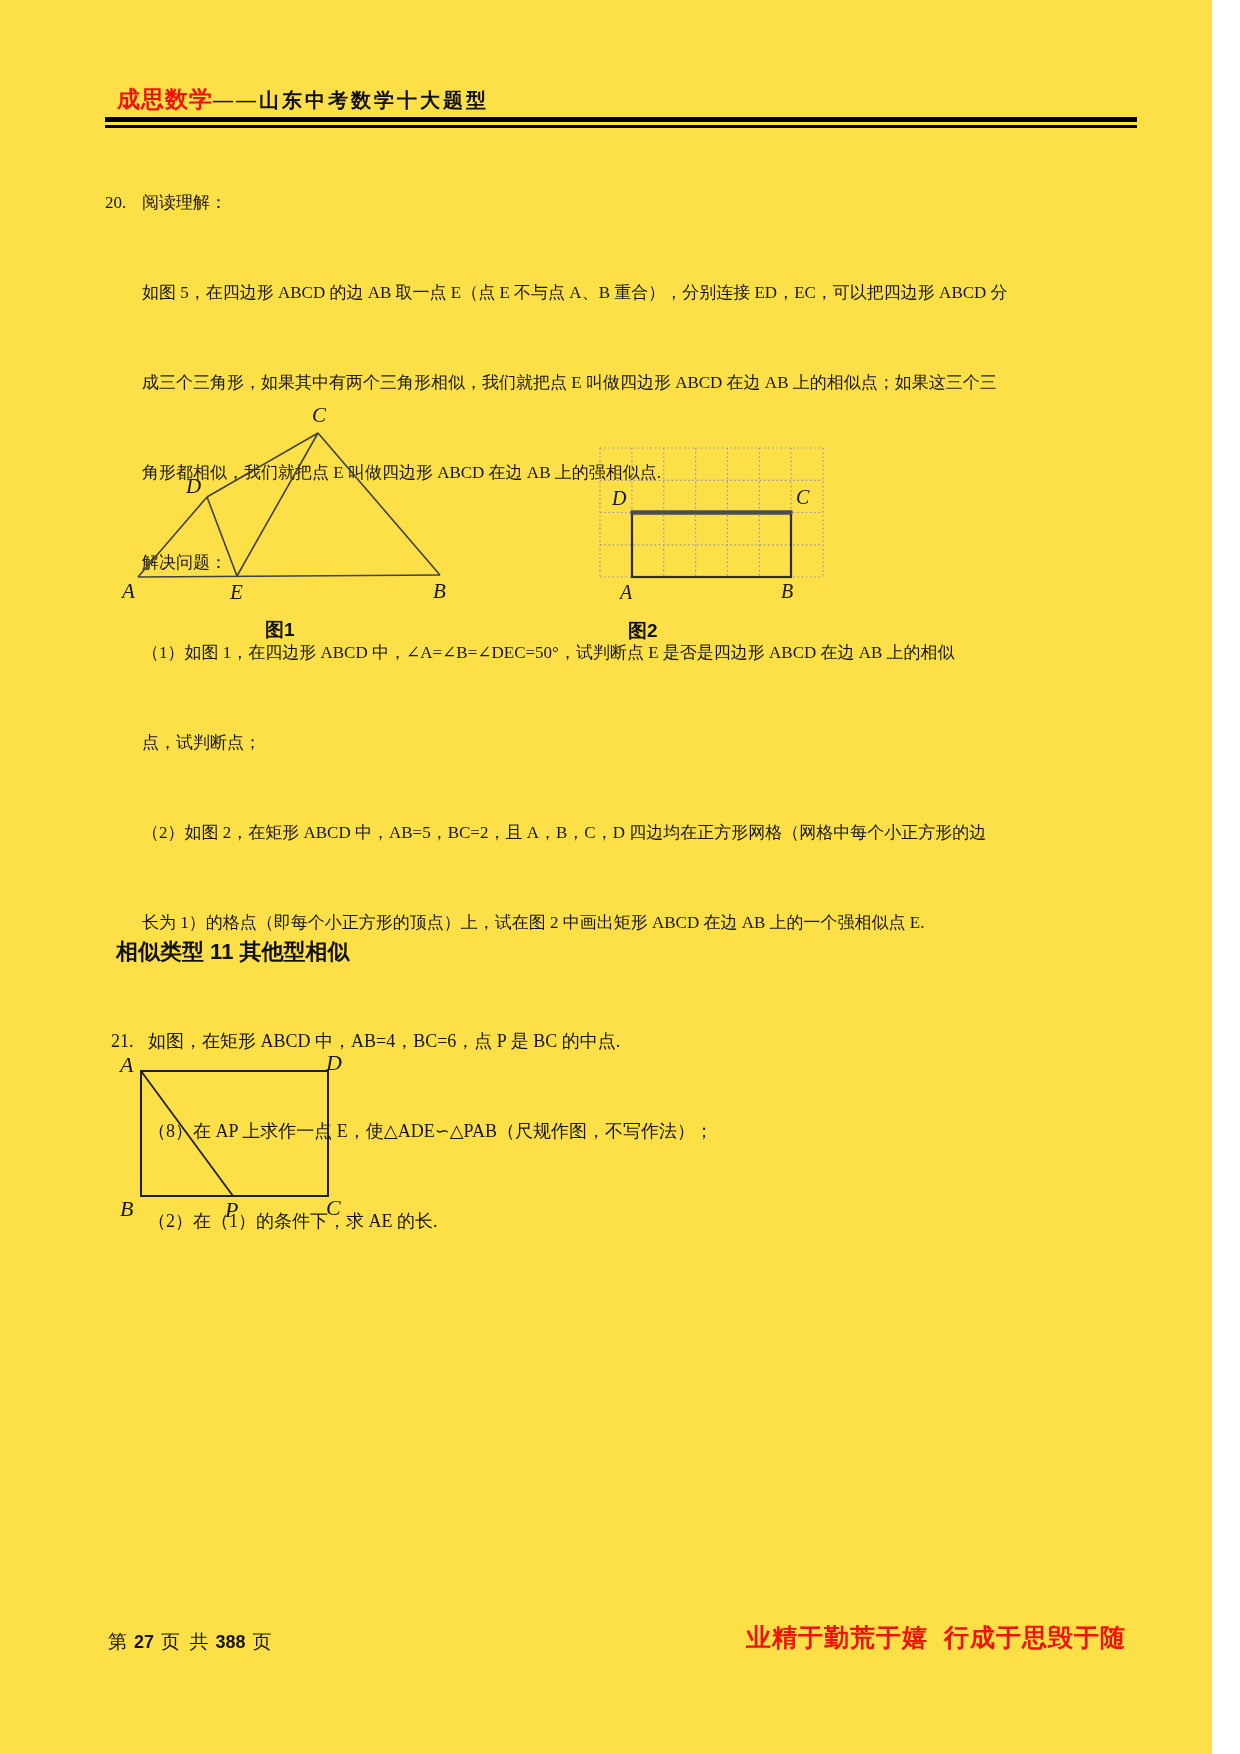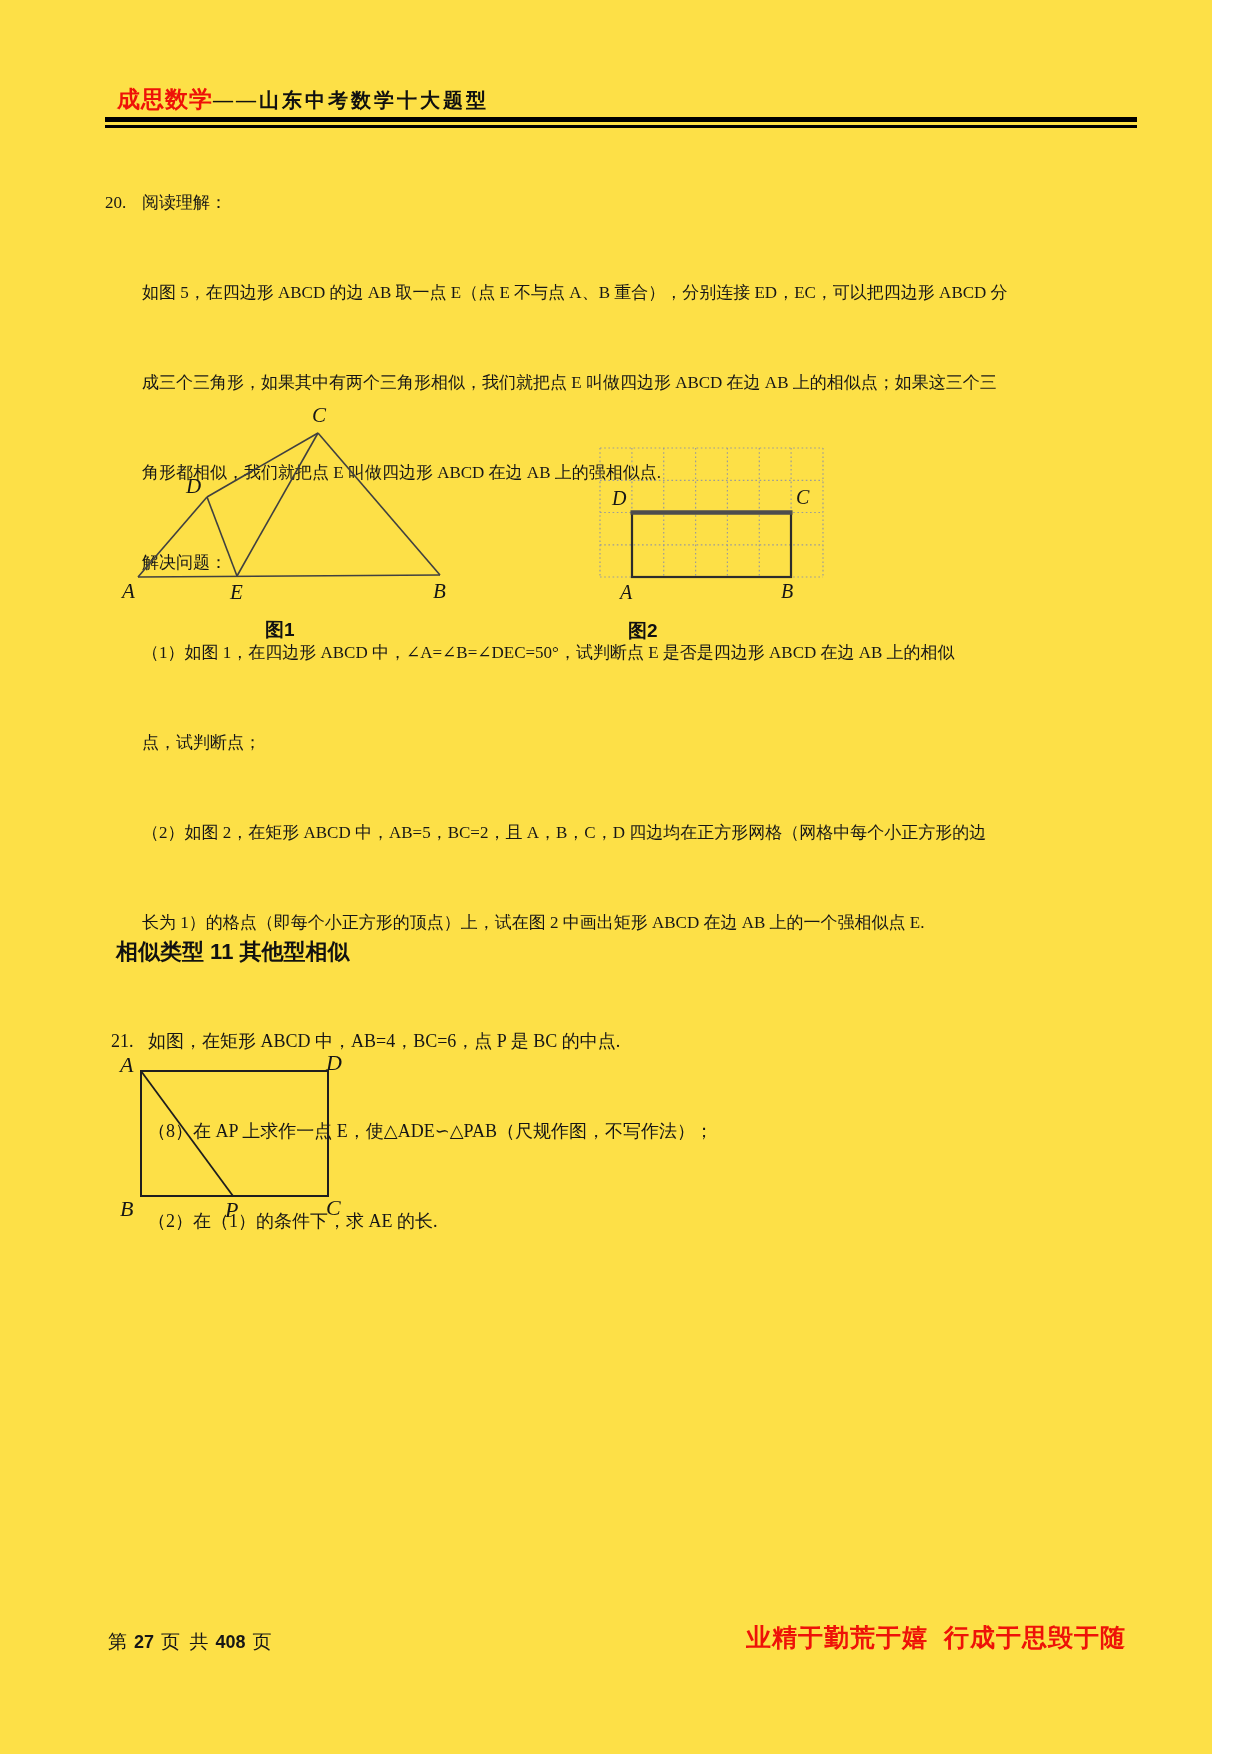--- a/index.html
+++ b/index.html
@@ -125,16 +125,16 @@
     <line x1="45" y1="25" x2="137" y2="150" stroke="#1e1e1e" stroke-width="1.8"></line>
     <g class="fig-label" font-size="22" fill="#161616">
       <text x="24" y="26">A</text>
       <text x="230" y="24">D</text>
       <text x="24" y="170">B</text>
       <text x="129" y="171">P</text>
       <text x="230" y="169">C</text>
     </g>
   </svg>
 
-  <div class="footer-left"><span>第</span><span class="bold">27</span><span>页  共</span><span class="bold">408</span><span>页</span></div>
+  <div class="footer-left"><span>第</span><span class="bold">27</span><span>页  共</span><span class="bold">388</span><span>页</span></div>
   <div class="motto">业精于勤荒于嬉  行成于思毁于随</div>
 
 </div>
 
 </body></html>

